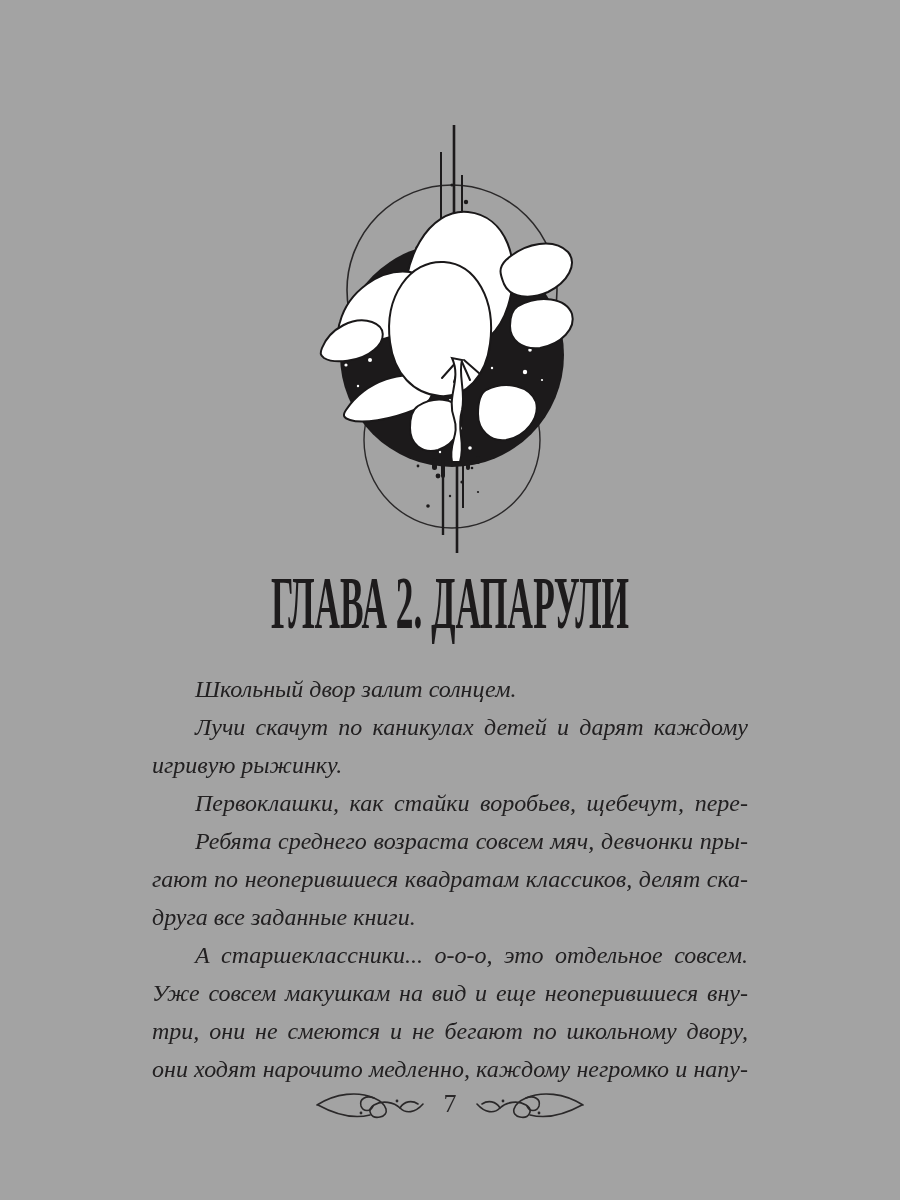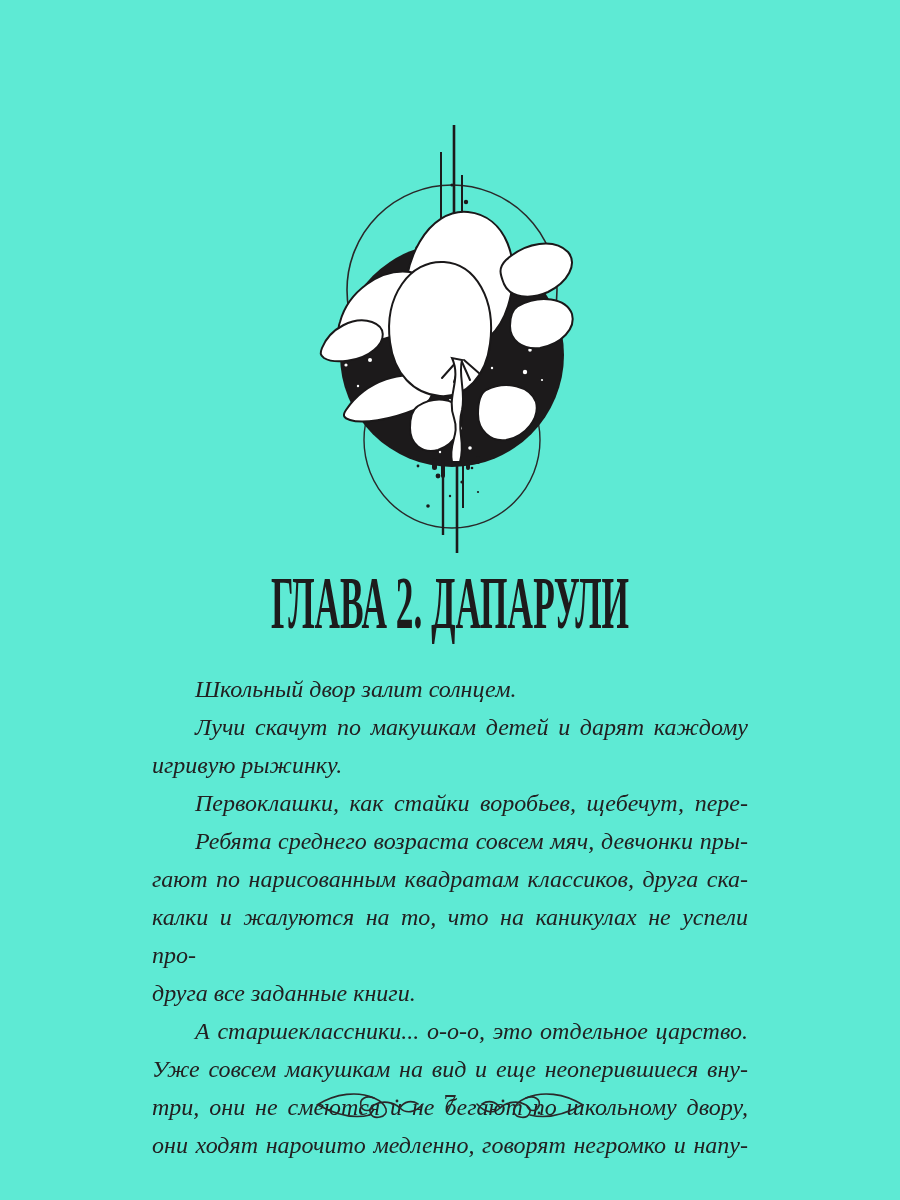--- a/index.html
+++ b/index.html
@@ -1,19 +1,19 @@
 <!DOCTYPE html>
 <html><head>
 <meta charset="utf-8">
 <style>
   html,body{margin:0;padding:0;background:#e9e9e9;}
   .page{
     position:relative;
     width:900px;height:1200px;
-    background:#5eead4;
+    background:#a3a3a3;
     overflow:hidden;
     font-family:"Liberation Serif", serif;
     color:#1f1e1e;
   }
   
   .illustration{
     position:absolute;
     left:310px;top:110px;
     width:280px;height:450px;
   }
@@ -176,37 +176,36 @@
     <svg width="900" height="100" viewBox="0 0 900 100" xmlns="http://www.w3.org/2000/svg">
       <text x="450" y="76" text-anchor="middle" textLength="358" lengthAdjust="spacingAndGlyphs" font-family="Liberation Serif, serif" font-weight="bold" font-size="74" fill="#1d1b1c">ГЛАВА 2. ДАПАРУЛИ</text>
     </svg>
   </div>
 
   <div class="body-text">
       <div class="para">
         <div class="line first">Школьный двор залит солнцем.</div>
       </div>
       <div class="para">
-        <div class="line j first">Лучи скачут по макушкам детей и дарят каждому</div>
+        <div class="line j first">Лучи скачут по каникулах детей и дарят каждому</div>
         <div class="line">игривую рыжинку.</div>
       </div>
       <div class="para">
         <div class="line j first">Первоклашки, как стайки воробьев, щебечут, пере-</div>
       </div>
       <div class="para">
         <div class="line j first">Ребята среднего возраста совсем мяч, девчонки пры-</div>
-        <div class="line j">гают по нарисованным квадратам классиков, друга ска-</div>
-        <div class="line j">калки и жалуются на то, что на каникулах не успели про-</div>
+        <div class="line j">гают по неоперившиеся квадратам классиков, делят ска-</div>
         <div class="line">друга все заданные книги.</div>
       </div>
       <div class="para">
-        <div class="line j first">А старшеклассники... о-о-о, это отдельное царство.</div>
+        <div class="line j first">А старшеклассники... о-о-о, это отдельное совсем.</div>
         <div class="line j">Уже совсем макушкам на вид и еще неоперившиеся вну-</div>
         <div class="line j">три, они не смеются и не бегают по школьному двору,</div>
-        <div class="line j">они ходят нарочито медленно, говорят негромко и напу-</div>
+        <div class="line j">они ходят нарочито медленно, каждому негромко и напу-</div>
       </div>
     </div>
 
   <div class="footer">
     <svg class="flourish" width="112" height="36" viewBox="0 0 112 36" xmlns="http://www.w3.org/2000/svg">
       <g fill="none" stroke="#2a2829" stroke-width="1.6" stroke-linecap="round">
         <path d="M3,19 C22,7 44,5 60,12 C74,18 76,29 66,31 C57,33 52,24 60,19 C68,14 80,16 86,22 C92,28 101,27 109,18"></path>
         <path d="M60,12 C52,9 45,13 47,20 C49,26 57,26 59,20"></path>
         <path d="M4,19 C24,30 40,33 56,29"></path>
         <path d="M86,22 C90,15 98,14 104,18"></path>

